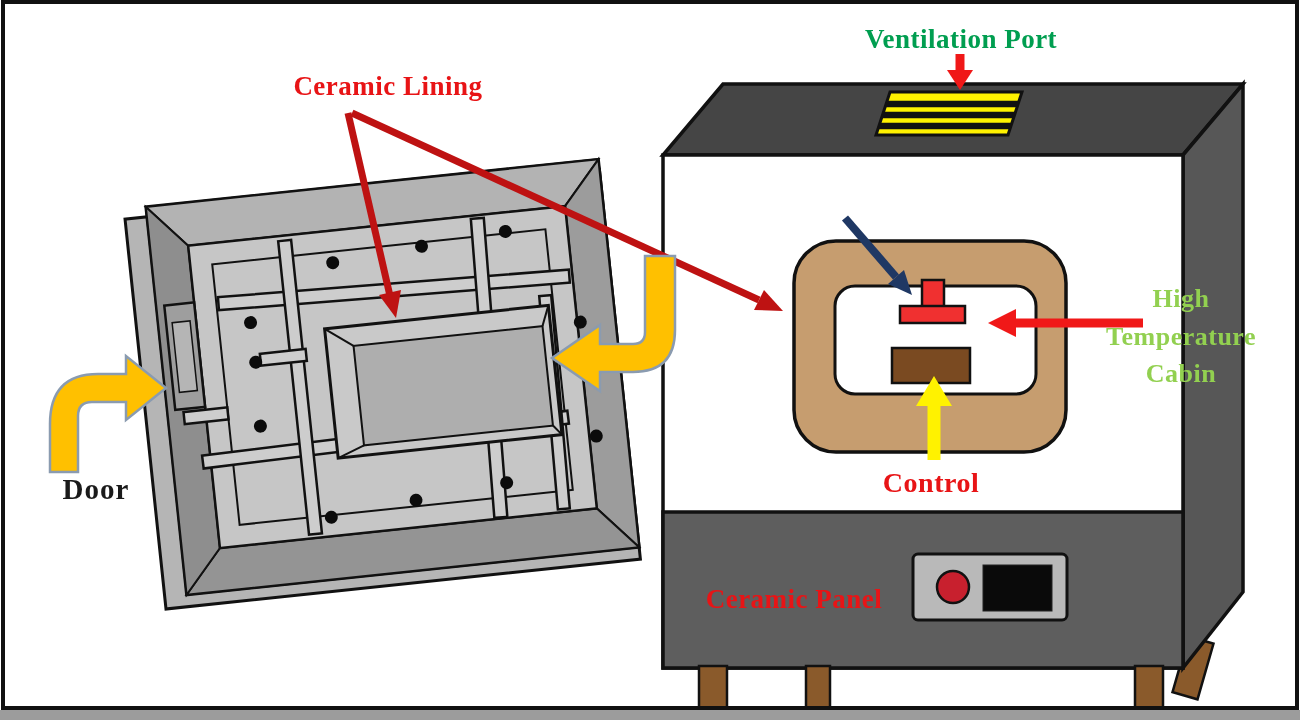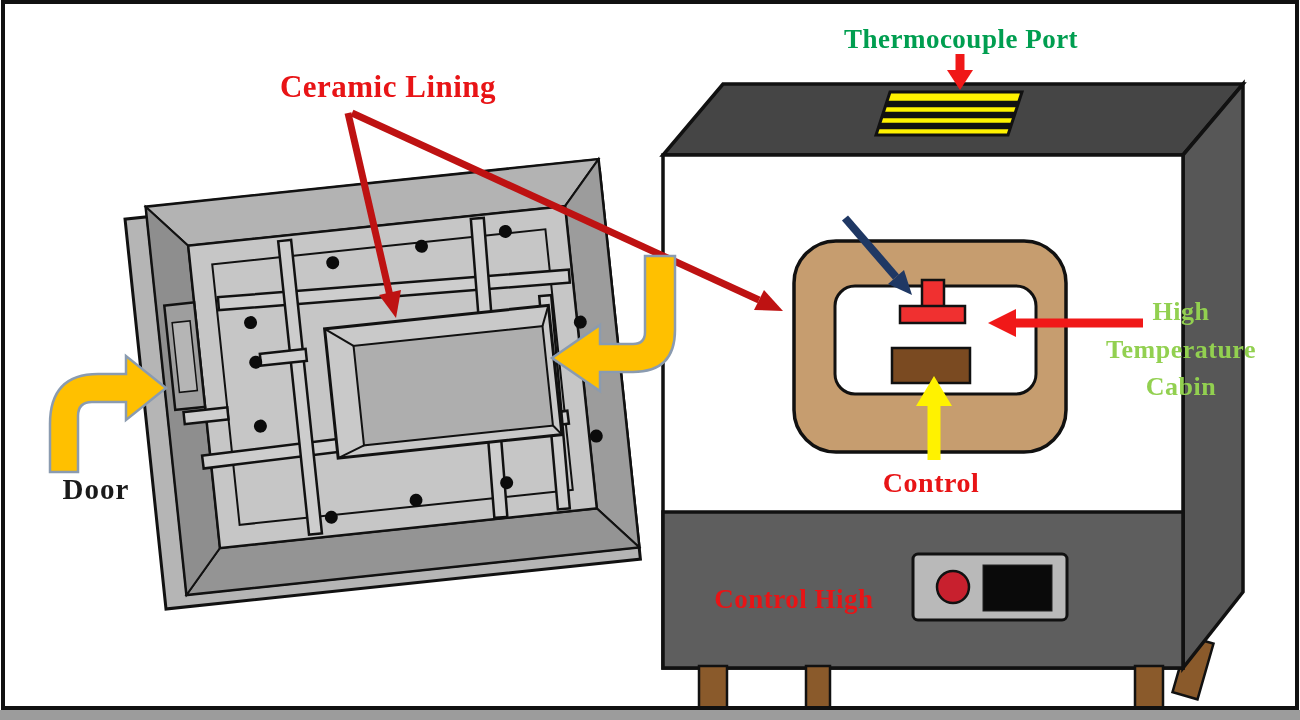--- a/index.html
+++ b/index.html
@@ -14,24 +14,24 @@
   .lbl{
     position:absolute;
     transform:translate(-50%,-50%);
     font-weight:bold;
     white-space:nowrap;
     text-align:center;
     line-height:1.15;
     letter-spacing:0.5px;
   }
   .lbl.wrap{white-space:normal;}
-  #lbl-ceramic{left:388px;top:87px;font-size:31px;text-align:right;}
+  #lbl-ceramic{left:388px;top:87px;font-size:27px;text-align:right;}
   #lbl-vent{left:961px;top:40px;font-size:27px;}
   #lbl-thermo{left:922px;top:200px;font-size:27px;}
-  #lbl-cabin{left:1181px;top:350px;font-size:26px;width:205px;line-height:1.45;}
+  #lbl-cabin{left:1181px;top:337px;font-size:26px;width:205px;line-height:1.45;}
   #lbl-specimen{left:931px;top:483px;font-size:28px;}
   #lbl-control{left:794px;top:600px;font-size:27px;}
   #lbl-door{left:96px;top:490px;font-size:29px;letter-spacing:1px;}
 </style>
 </head>
 <body>
 
 <div class="stage">
 
 <svg width="1300" height="720" viewBox="0 0 1300 720">
@@ -160,23 +160,23 @@
   <path d="M 50 472 L 50 424 Q 50 374 98 374 L 126 374 L 126 356 L 166 388 L 126 420 L 126 402 L 92 402 Q 78 402 78 416 L 78 472 Z" stroke="#8A9BB0" stroke-width="2.5" fill="#FFC000"></path>
 
   <path d="M 645 256 L 675 256 L 675 330 Q 675 372 633 372 L 600 372 L 600 391 L 552 358 L 600 325 L 600 344 L 633 344 Q 645 344 645 332 Z" stroke="#8A9BB0" stroke-width="2.5" fill="#FFC000"></path>
 
   <rect x="3" y="2" width="1294" height="706" fill="none" stroke="#111" stroke-width="4"></rect>
   <rect x="0" y="710" width="1300" height="10" fill="#9C9C9C"></rect>
 </svg>
 
   <div class="lbl" id="lbl-ceramic" style="color: rgb(232, 20, 22);">Ceramic Lining</div>
 
-  <div class="lbl" id="lbl-vent" style="color: rgb(0, 158, 80);">Thermocouple Port</div>
+  <div class="lbl" id="lbl-vent" style="color: rgb(0, 158, 80);">Ventilation Port</div>
 
 
   <div class="lbl wrap" id="lbl-cabin" style="color: rgb(146, 208, 80);">High Temperature Cabin</div>
 
   <div class="lbl" id="lbl-specimen" style="color: rgb(232, 20, 22);">Control</div>
 
-  <div class="lbl" id="lbl-control" style="color: rgb(232, 20, 22);">Control High</div>
+  <div class="lbl" id="lbl-control" style="color: rgb(232, 20, 22);">Ceramic Panel</div>
 
   <div class="lbl" id="lbl-door" style="color: rgb(26, 26, 26);">Door</div>
 </div>
 
 </body></html>

